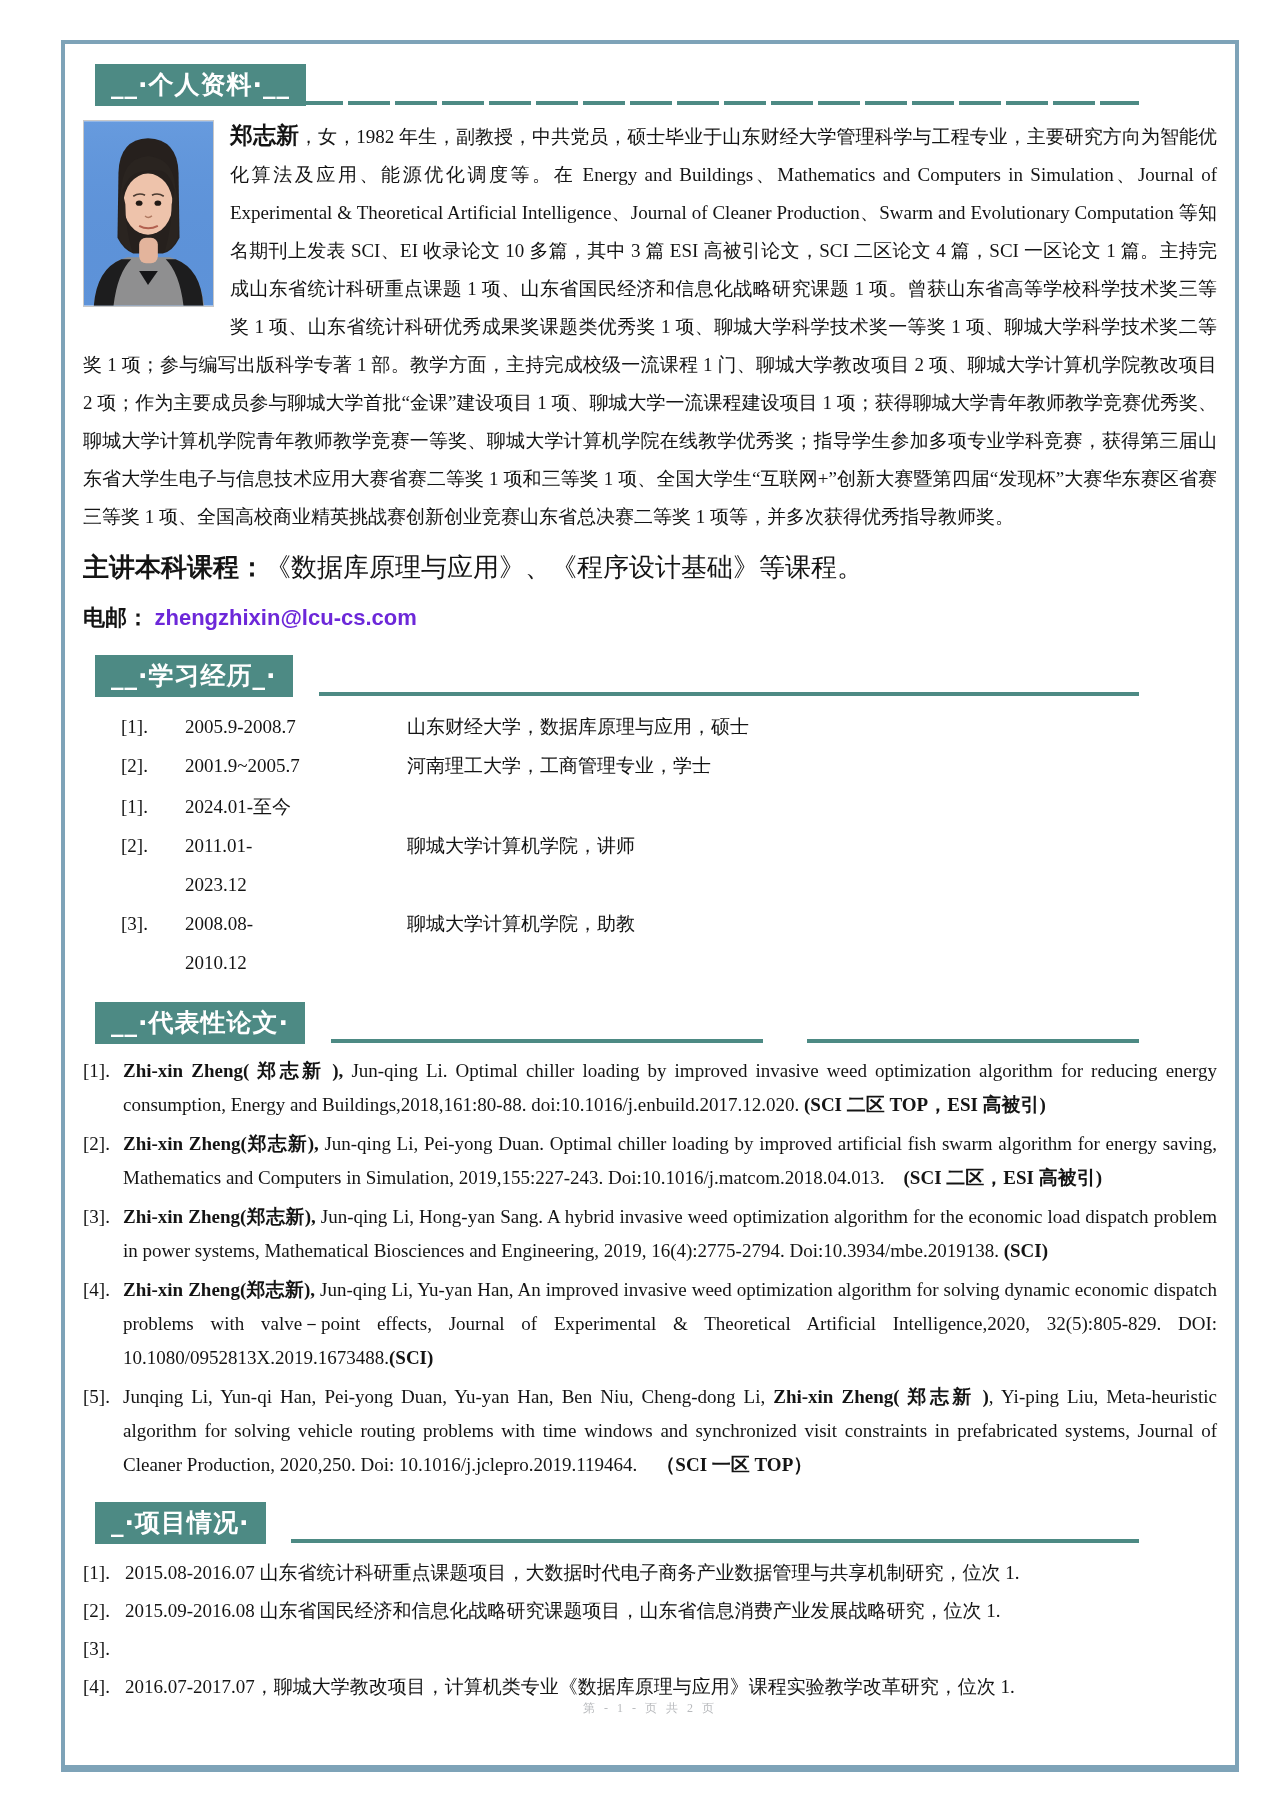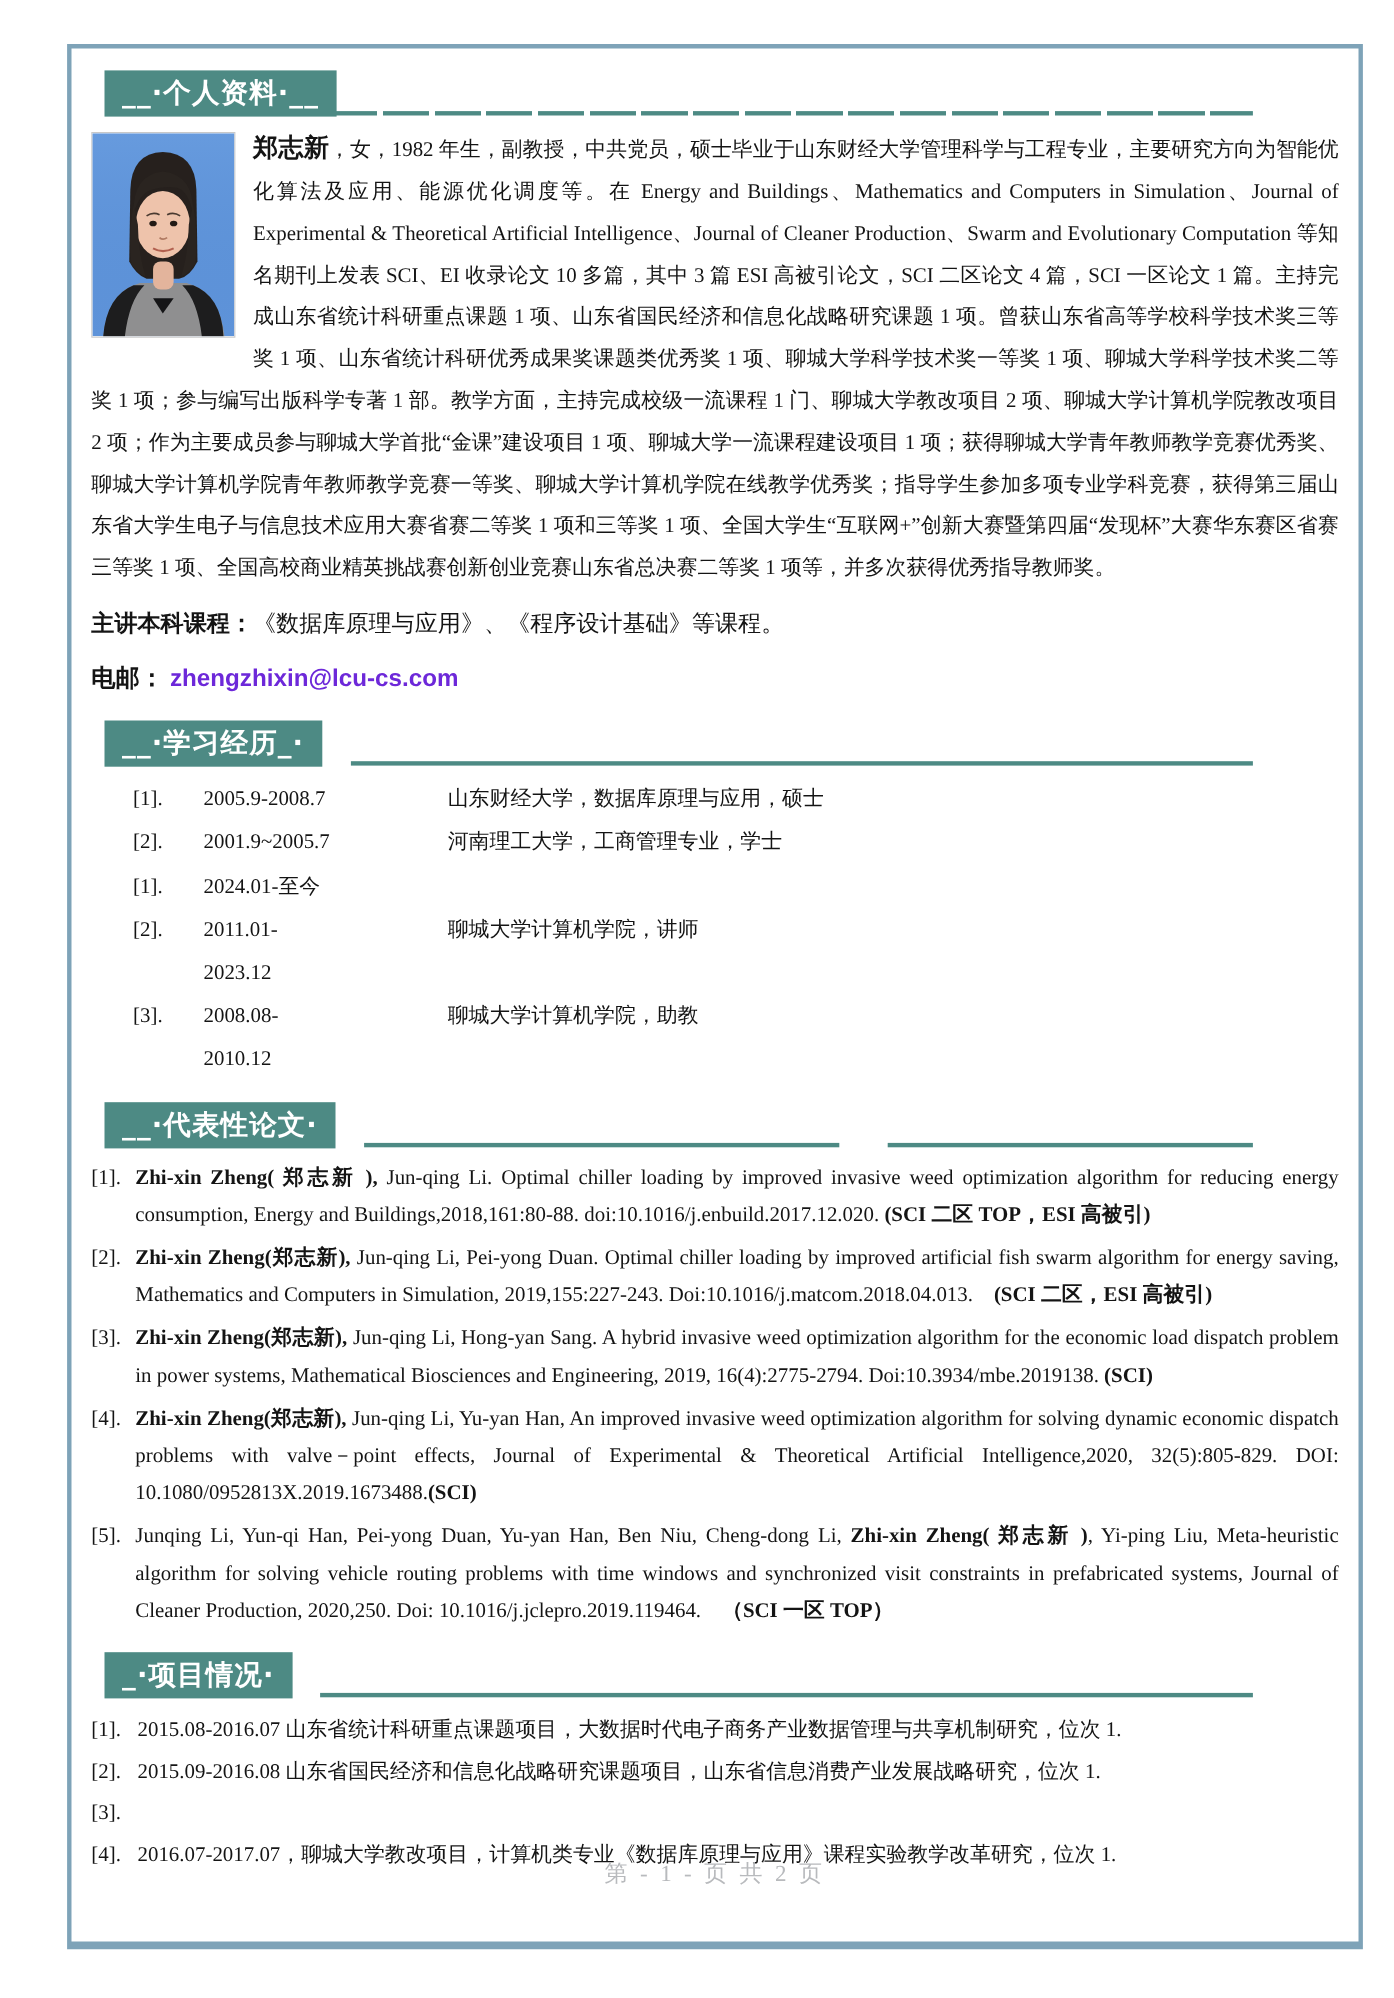--- a/index.html
+++ b/index.html
@@ -31,21 +31,21 @@
   .photo{
     float:left;width:131px;height:187px;margin:4px 16px 6px 0;
     border:1px solid #c8c8c8;box-sizing:border-box;
   }
   .intro{
     font-size:19px;line-height:38px;text-align:justify;
   }
   .intro .name{
     font-size:23px;font-family:"DejaVu Sans","Liberation Sans",sans-serif;
   }
-  .courses{font-size:21px;line-height:34px;margin-top:14px;}
+  .courses{font-size:26px;line-height:34px;margin-top:14px;}
   .courses b{font-family:"DejaVu Sans","Liberation Sans",sans-serif;}
   .email-row{font-size:22px;margin-top:16px;line-height:34px;}
   .email-row .lbl{font-weight:bold;font-family:"DejaVu Sans","Liberation Sans",sans-serif;}
   .email-row a{color:#6d28d9;text-decoration:none;font-weight:600;
     font-family:"Liberation Sans","DejaVu Sans",sans-serif;}
   
   .rowlist{margin:2px 0 0 0;}
   .drow{display:flex;font-size:19px;line-height:39px;padding-left:38px;}
   .drow .num{width:64px;flex:none;}
   .drow .date{width:126px;flex:none;}
@@ -54,21 +54,21 @@
   .papers{margin-top:2px;}
   .paper{position:relative;padding-left:40px;font-size:19px;line-height:34px;
     text-align:justify;margin-bottom:5px;}
   .paper .num{position:absolute;left:0;top:0;}
   
   .projlist{margin-top:4px;}
   .prow{display:flex;font-size:19px;line-height:38px;}
   .prow .num{width:42px;flex:none;}
   .footer{
     position:absolute;left:0;right:0;bottom:48px;text-align:center;
-    color:#b8babd;font-size:21px;letter-spacing:3px;
+    color:#b8babd;font-size:12px;letter-spacing:3px;
   }
   b{font-weight:bold;}
 </style>
 </head>
 <body>
 
 <div class="page">
   <div class="content">
 
     <div class="sec">

